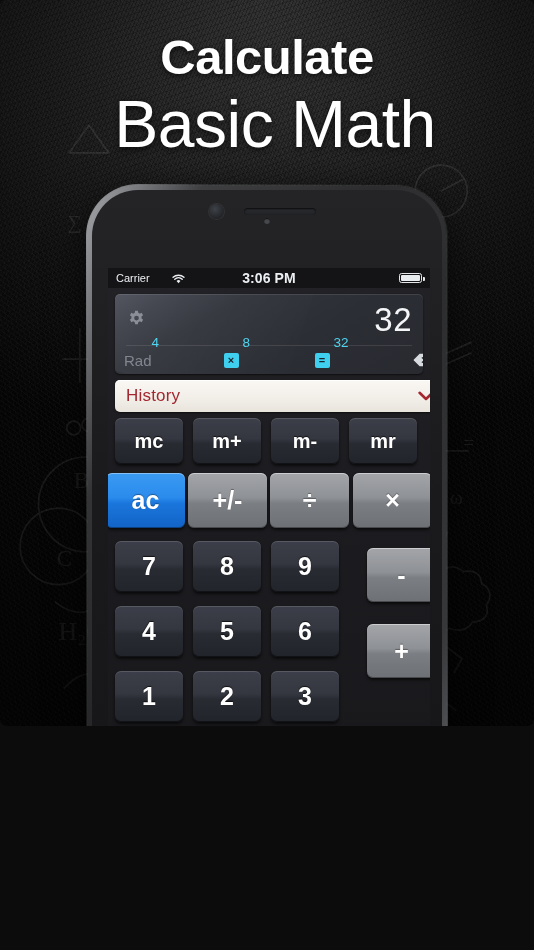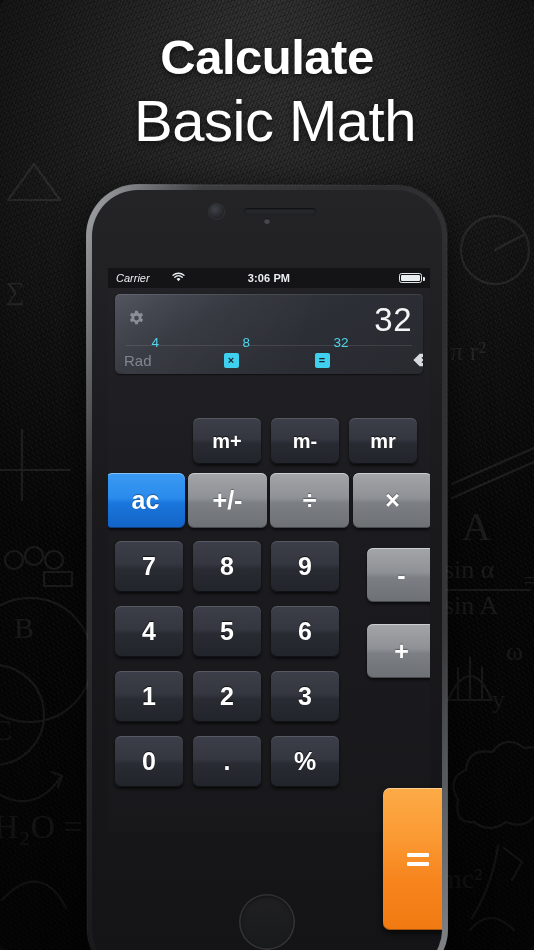--- a/index.html
+++ b/index.html
@@ -3,21 +3,21 @@
 <meta charset="utf-8">
 <style>
   html, body {
     margin: 0;
     padding: 0;
     background: #0c0c0c;
   }
   #app {
     position: relative;
     width: 534px;
-    height: 950px;
+    height: 726px;
     overflow: hidden;
     background:
       radial-gradient(ellipse 120% 60% at 50% 0%, #3a3a3a 0%, #262626 35%, #141414 70%, #080808 100%);
     font-family: "Liberation Sans", sans-serif;
     user-select: none;
     border-radius: 7px;
   }
 
   
   .tex {
@@ -53,21 +53,21 @@
     text-shadow: 0 2px 6px rgba(0,0,0,.65);
   }
   .headline .l1 {
     display: block;
     font-size: 49px;
     font-weight: bold;
     letter-spacing: -0.5px;
   }
   .headline .l2 {
     display: block;
-    font-size: 58px;
+    font-size: 66px;
     font-weight: normal;
     letter-spacing: -0.5px;
     margin-top: 6px;
     padding-left: 16px;
   }
 
   
   .phone {
     position: absolute;
     left: 88px;
@@ -156,22 +156,22 @@
   .statusbar {
     position: absolute; top: 0; left: 0; right: 0;
     height: 20px;
     background: #141417;
     display: flex;
     align-items: center;
     padding: 0 8px;
     font-size: 11px;
     color: #eceff2;
   }
-  .sb-left { display: flex; align-items: flex-start; gap: 22px; font-style: italic; }
-  .sb-center { position: absolute; left: 0; right: 0; text-align: center; font-weight: bold; font-size: 11px; letter-spacing: .1px; }
+  .sb-left { display: flex; align-items: flex-end; gap: 22px; }
+  .sb-center { position: absolute; left: 0; right: 0; text-align: center; font-weight: bold; font-size: 14px; letter-spacing: .1px; }
   .sb-right { margin-left: auto; display: flex; align-items: center; position: relative; z-index: 2; }
   .wifi { width: 13px; height: 10px; display: block; }
   .battery {
     width: 23px; height: 10px;
     border: 1.2px solid #e5e8ea;
     border-radius: 2.5px;
     position: relative;
     box-sizing: border-box;
     padding: 1px;
   }
@@ -435,23 +435,30 @@
                 <span class="op">=</span>
                 <span class="num">32</span>
                 <svg class="bksp" viewBox="0 0 26 18">
                   <path d="M8 1h16a1.6 1.6 0 0 1 1.6 1.6v12.8A1.6 1.6 0 0 1 24 17H8L0.6 9.6a.9.9 0 0 1 0-1.2Z" fill="#d7dbe0"></path>
                   <path d="M11.5 6 L17.5 12 M17.5 6 L11.5 12" stroke="#2e3138" stroke-width="1.7" stroke-linecap="round"></path>
                 </svg>
               </span>
             </div>
           </div>
 
+          <div class="history">
+            <span class="lbl">History</span>
+            <svg class="chev" viewBox="0 0 16 10">
+              <path d="M1.6 1.8 L8 8 L14.4 1.8" stroke="#a42730" stroke-width="2.6" fill="none" stroke-linecap="round" stroke-linejoin="round"></path>
+            </svg>
+          </div>
 
           <div class="keys">
 
+            <div class="key k-dark mem" style="left:7px;  top:0;">mc</div>
             <div class="key k-dark mem" style="left:85px; top:0;">m+</div>
             <div class="key k-dark mem" style="left:163px;top:0;">m-</div>
             <div class="key k-dark mem" style="left:241px;top:0;">mr</div>
 
             <div class="key k-blue opbig" style="left:-2px; top:55px;">ac</div>
             <div class="key k-gray opbig" style="left:80px; top:55px;">+/-</div>
             <div class="key k-gray opbig" style="left:162px;top:55px;">÷</div>
             <div class="key k-gray opbig" style="left:245px;top:55px;">×</div>
 
             <div class="key k-dark num" style="left:7px;  top:123px;">7</div>

